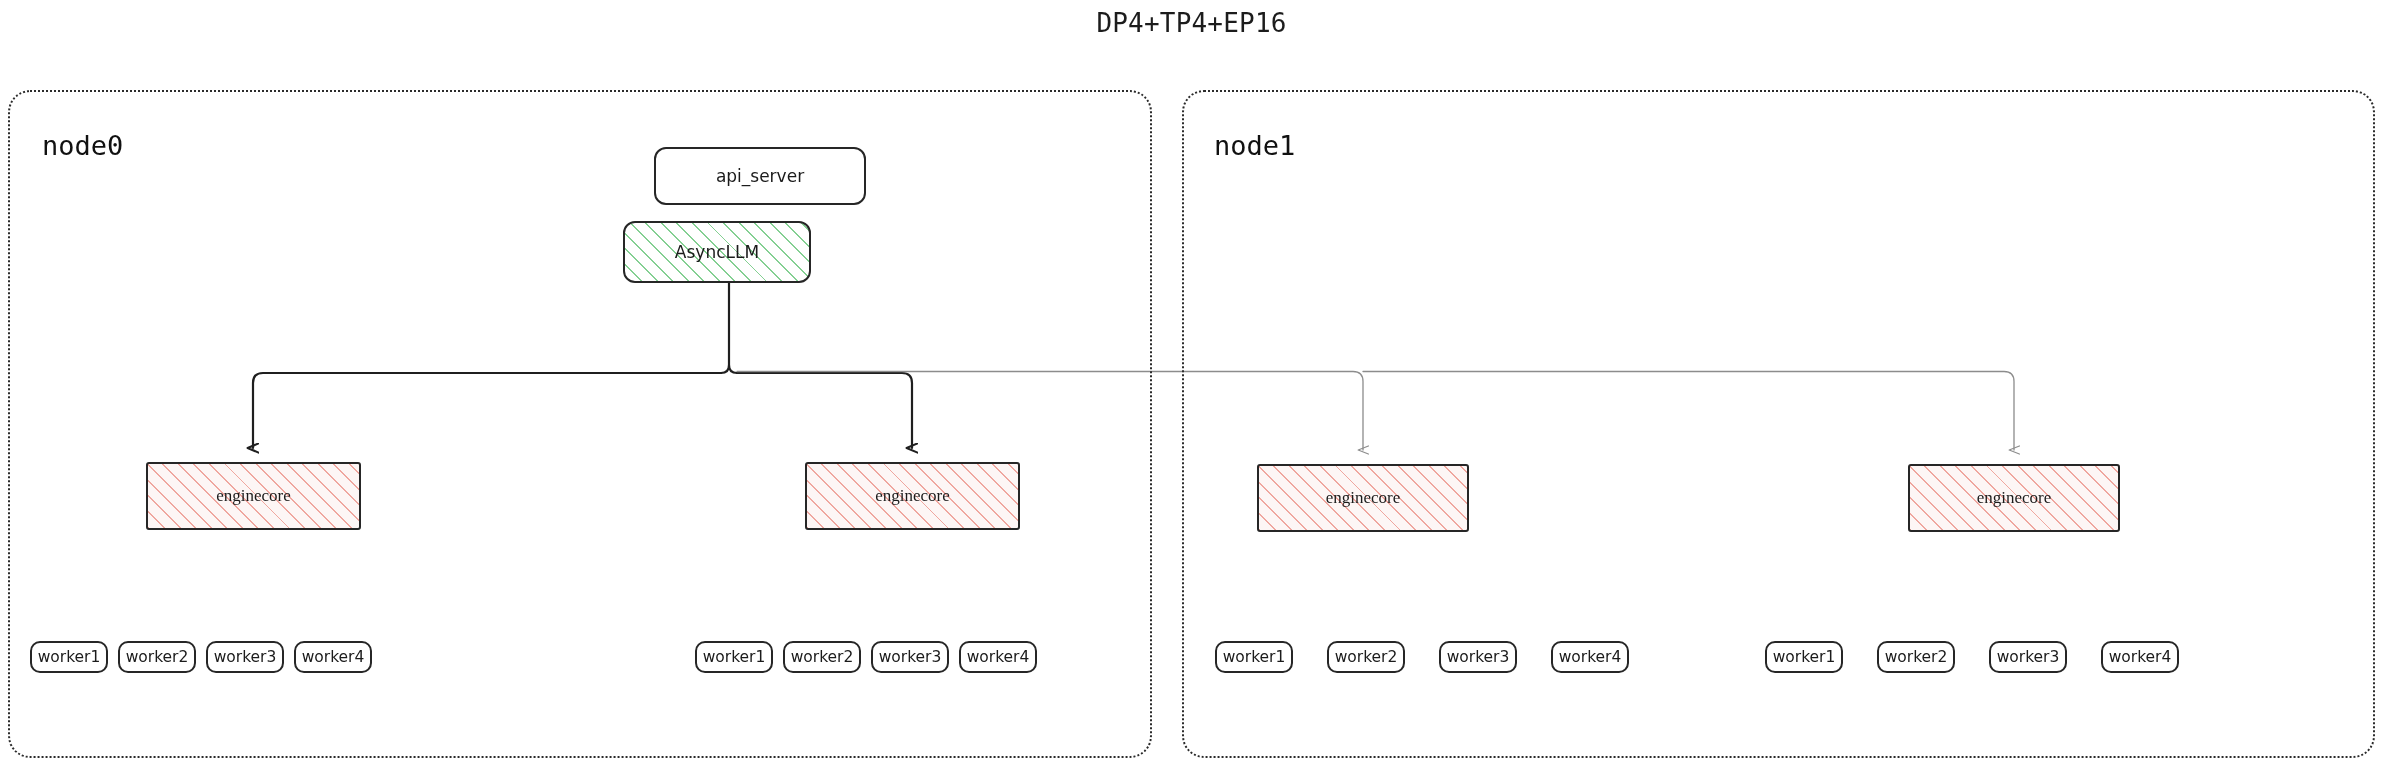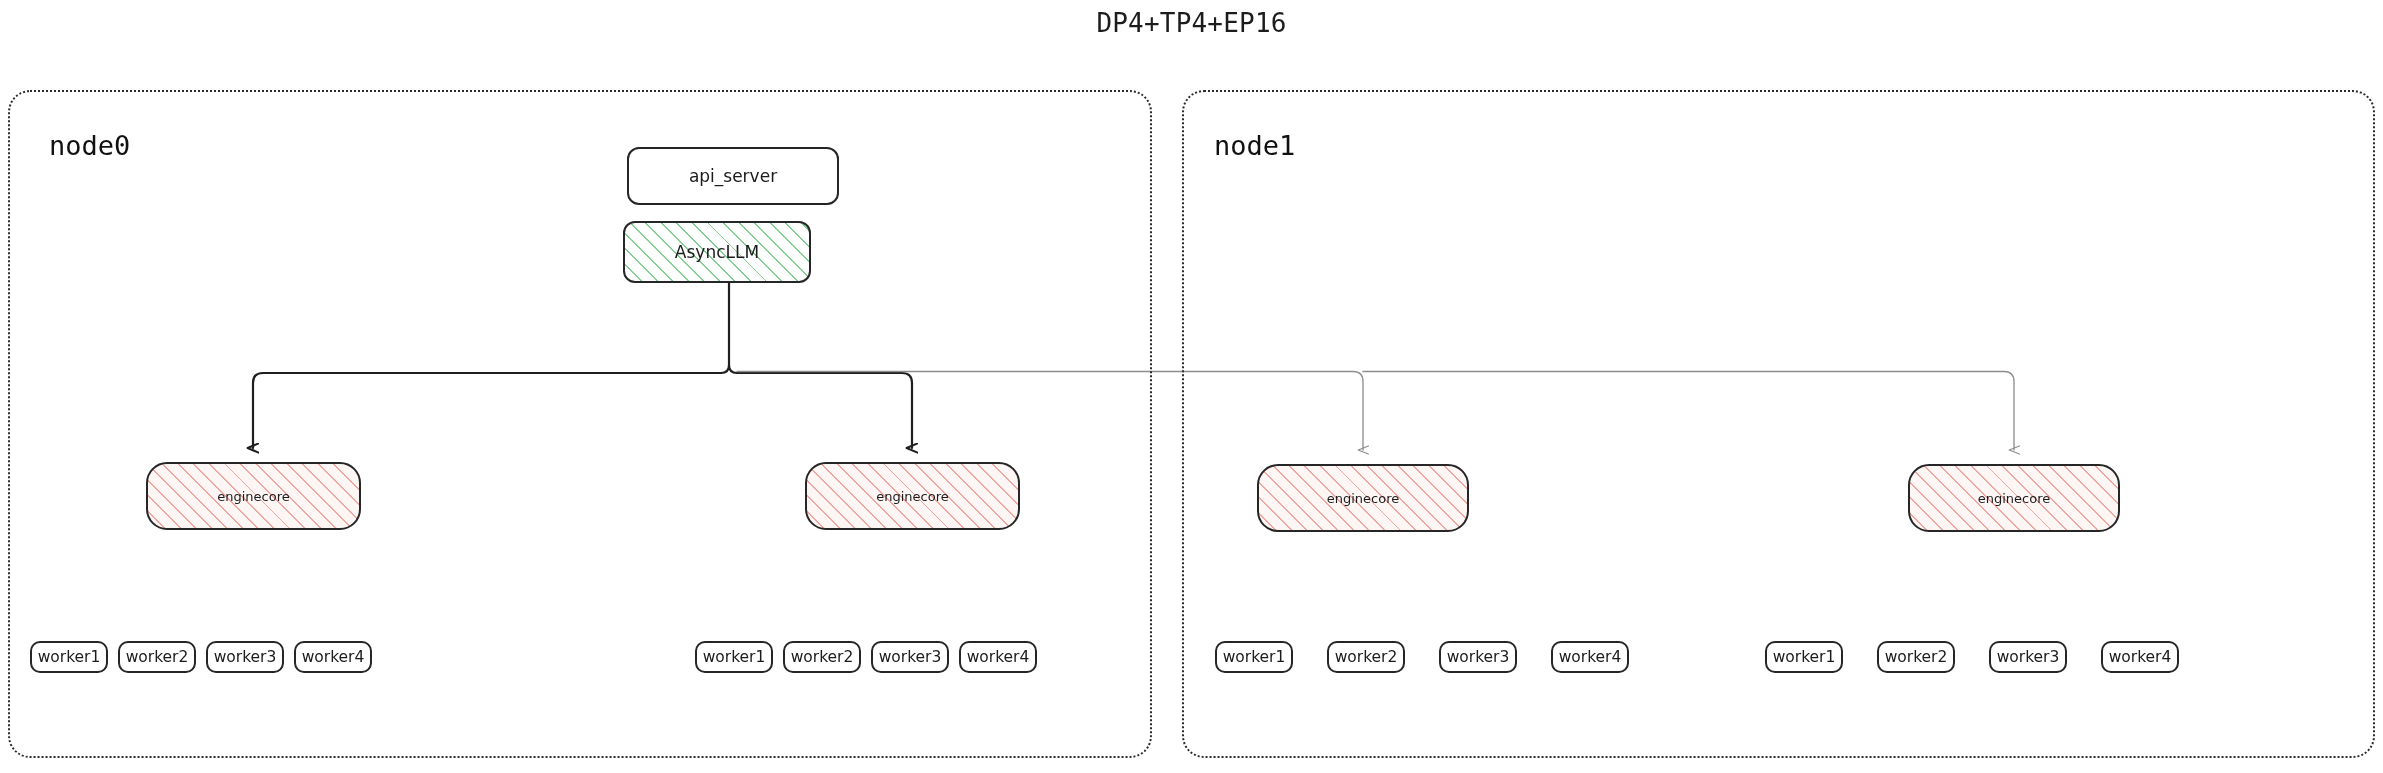--- a/index.html
+++ b/index.html
@@ -47,28 +47,29 @@
     border-radius:12px;font-size:17px;
     background-color:#ffffff;
     background-image:repeating-linear-gradient(
         45deg,
         rgba(125,205,140,.95) 0px,
         rgba(125,205,140,.95) 1.4px,
         rgba(255,255,255,0) 1.4px,
         rgba(255,255,255,0) 11px);
   }
   .box-engine{
-    border-radius:21px;font-size:13px;
+    border-radius:3px;font-size:17px;
     background-color:#fdf6f5;
     background-image:repeating-linear-gradient(
         45deg,
         rgba(235,140,130,.75) 0px,
         rgba(235,140,130,.75) 1.4px,
         rgba(255,255,255,0) 1.4px,
         rgba(255,255,255,0) 11px);
+    font-family:Liberation Serif, serif;
   }
   .box-worker{
     border-radius:10px;font-size:15.5px;
     background:#ffffff;border-width:2px;text-align:right;
   }
 
   
   #edges{position:absolute;left:0;top:0;width:2383px;height:773px;pointer-events:none;}
 </style>
 </head>
@@ -95,22 +96,22 @@
 
     <path d="M737,373 L902,373 Q912,373 912,383 L912,448" fill="none" stroke="#1f1f1f" stroke-width="2.2" stroke-linecap="round" marker-end="url(#arrow-dark)"></path>
 
     <path d="M737,371.5 L1353,371.5 Q1363,371.5 1363,381.5 L1363,450" fill="none" stroke="#8c8c8c" stroke-width="1.3" stroke-linecap="round" marker-end="url(#arrow-light)"></path>
 
     <path d="M1363,371.5 L2004,371.5 Q2014,371.5 2014,381.5 L2014,450" fill="none" stroke="#8c8c8c" stroke-width="1.3" stroke-linecap="round" marker-end="url(#arrow-light)"></path>
   </svg>
 
   <div id="nodes-layer">
       <div class="node-box" style="left: 8px; top: 90px; width: 1144px; height: 668px;"></div>
-      <div class="node-label" style="left: 42px; top: 130px; margin-left: 7px;">node0</div>
-      <div class="box box-api" style="left: 627px; top: 147px; width: 212px; height: 58px;">api_server</div>
+      <div class="node-label" style="left: 42px; top: 130px;">node0</div>
+      <div class="box box-api" style="left: 654px; top: 147px; width: 212px; height: 58px;">api_server</div>
       <div class="box box-async" style="left: 623px; top: 221px; width: 188px; height: 62px;">AsyncLLM</div>
       <div class="box box-engine" style="left: 146px; top: 462px; width: 215px; height: 68px;">enginecore</div>
       <div class="box box-engine" style="left: 805px; top: 462px; width: 215px; height: 68px;">enginecore</div>
       <div class="box box-worker" style="left: 30px; top: 641px; width: 78px; height: 32px;">worker1</div>
       <div class="box box-worker" style="left: 118px; top: 641px; width: 78px; height: 32px;">worker2</div>
       <div class="box box-worker" style="left: 206px; top: 641px; width: 78px; height: 32px;">worker3</div>
       <div class="box box-worker" style="left: 294px; top: 641px; width: 78px; height: 32px;">worker4</div>
       <div class="box box-worker" style="left: 695px; top: 641px; width: 78px; height: 32px;">worker1</div>
       <div class="box box-worker" style="left: 783px; top: 641px; width: 78px; height: 32px;">worker2</div>
       <div class="box box-worker" style="left: 871px; top: 641px; width: 78px; height: 32px;">worker3</div>

